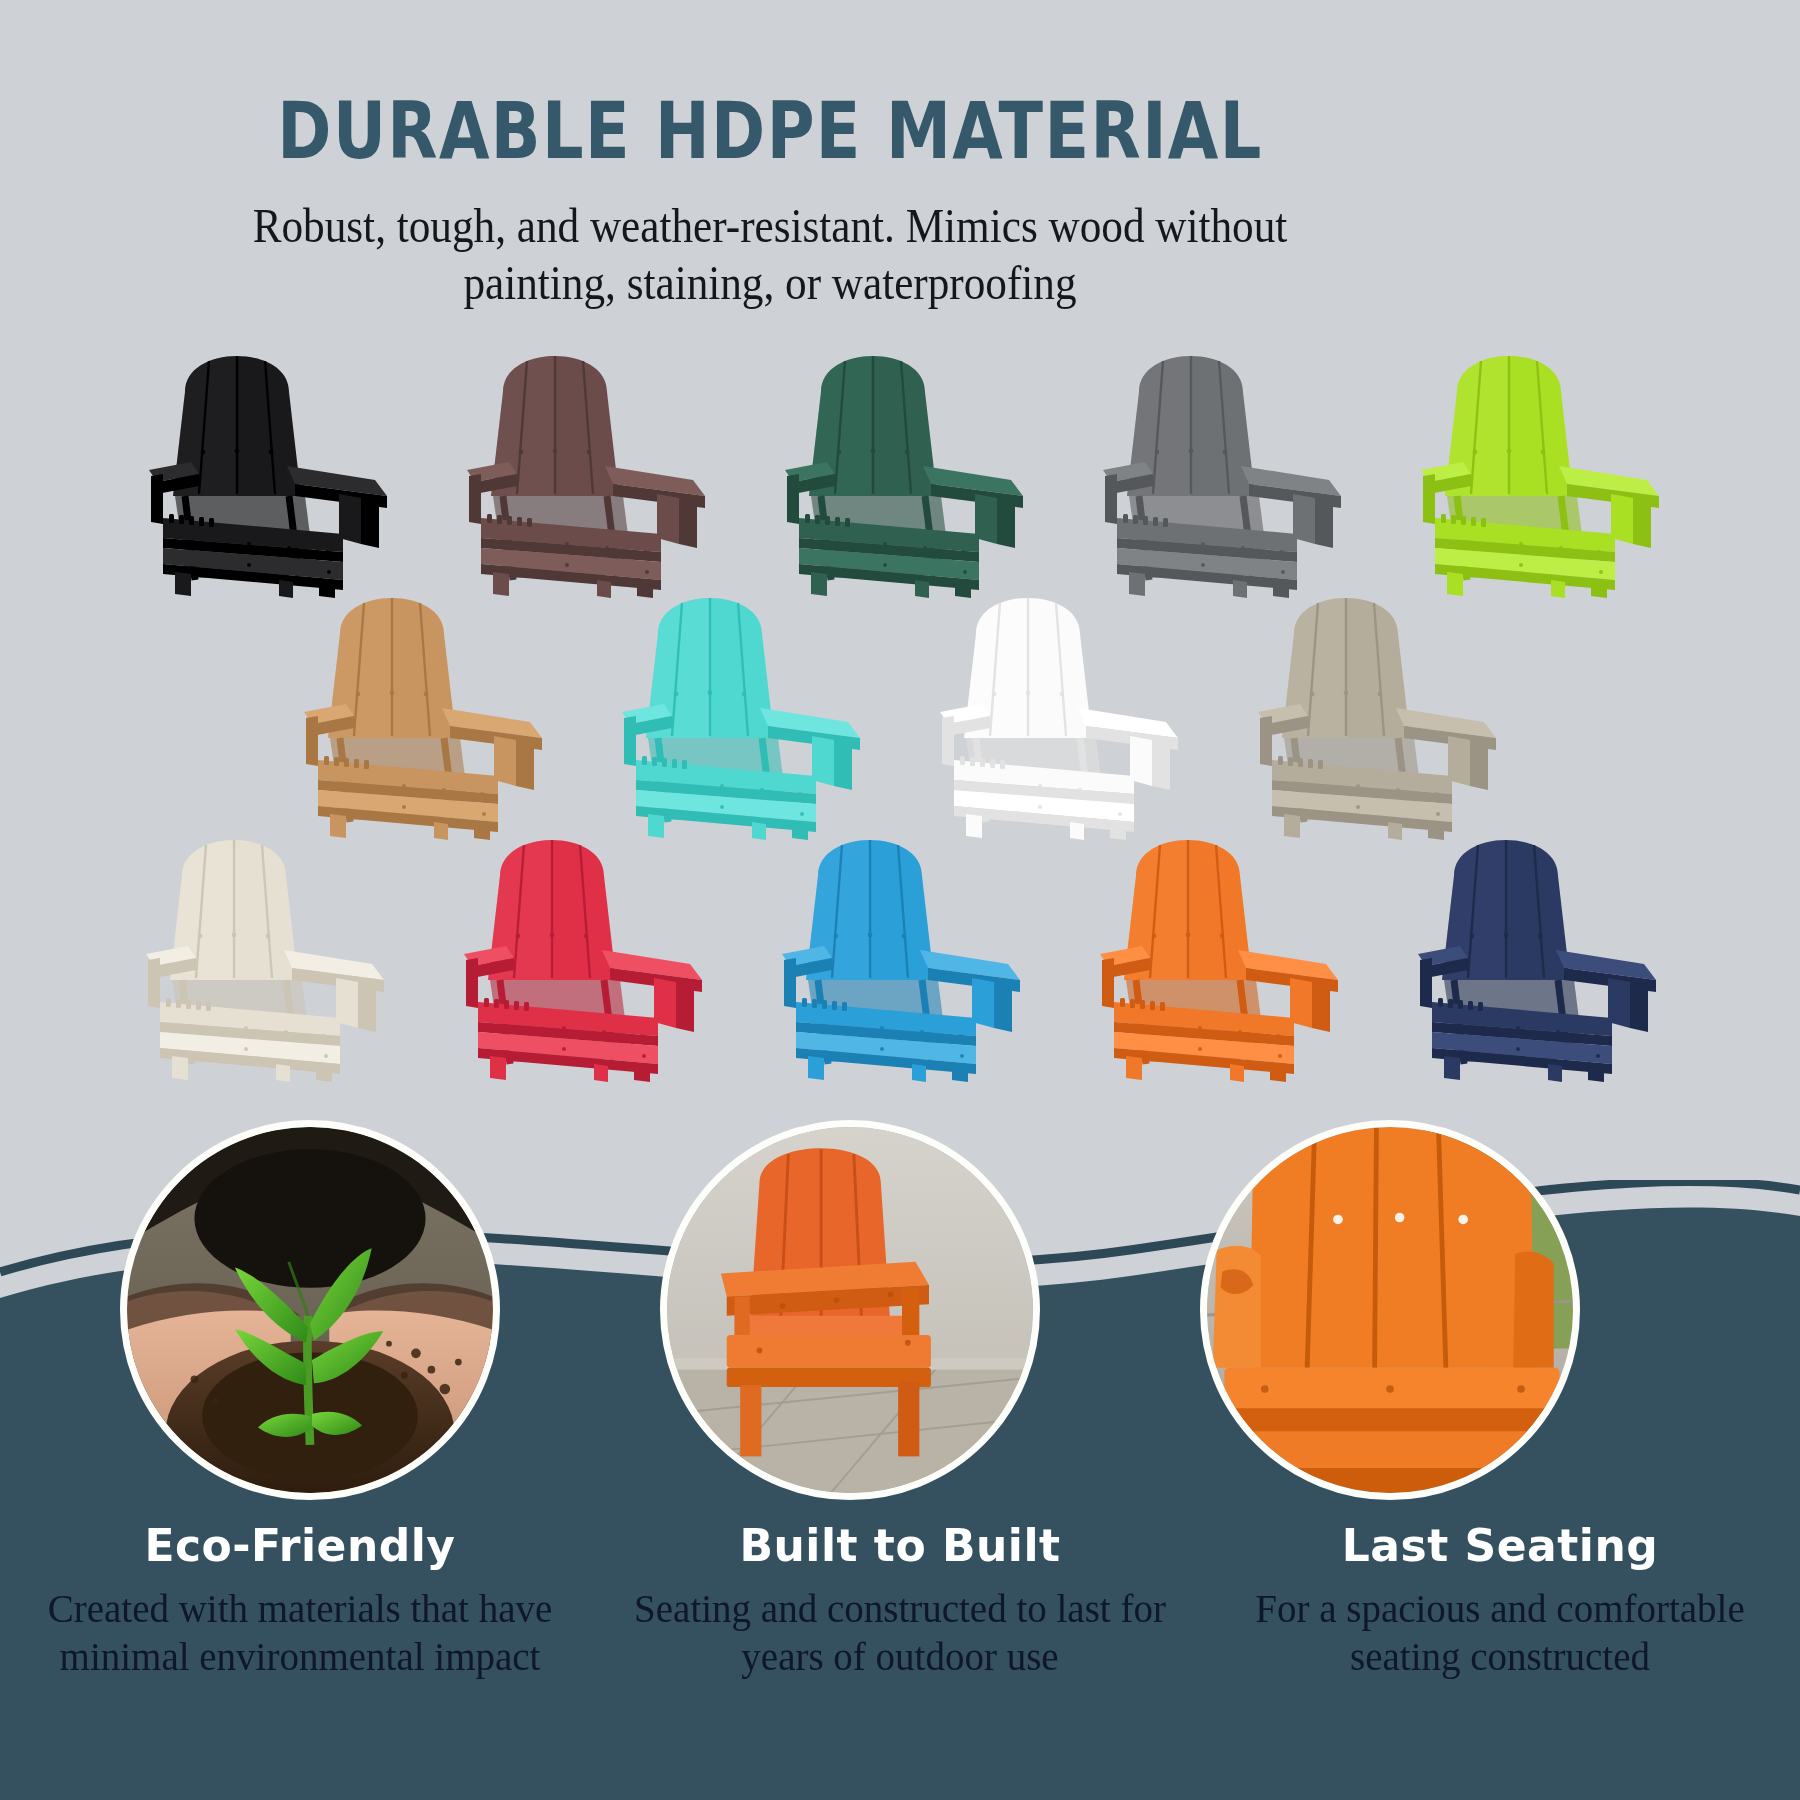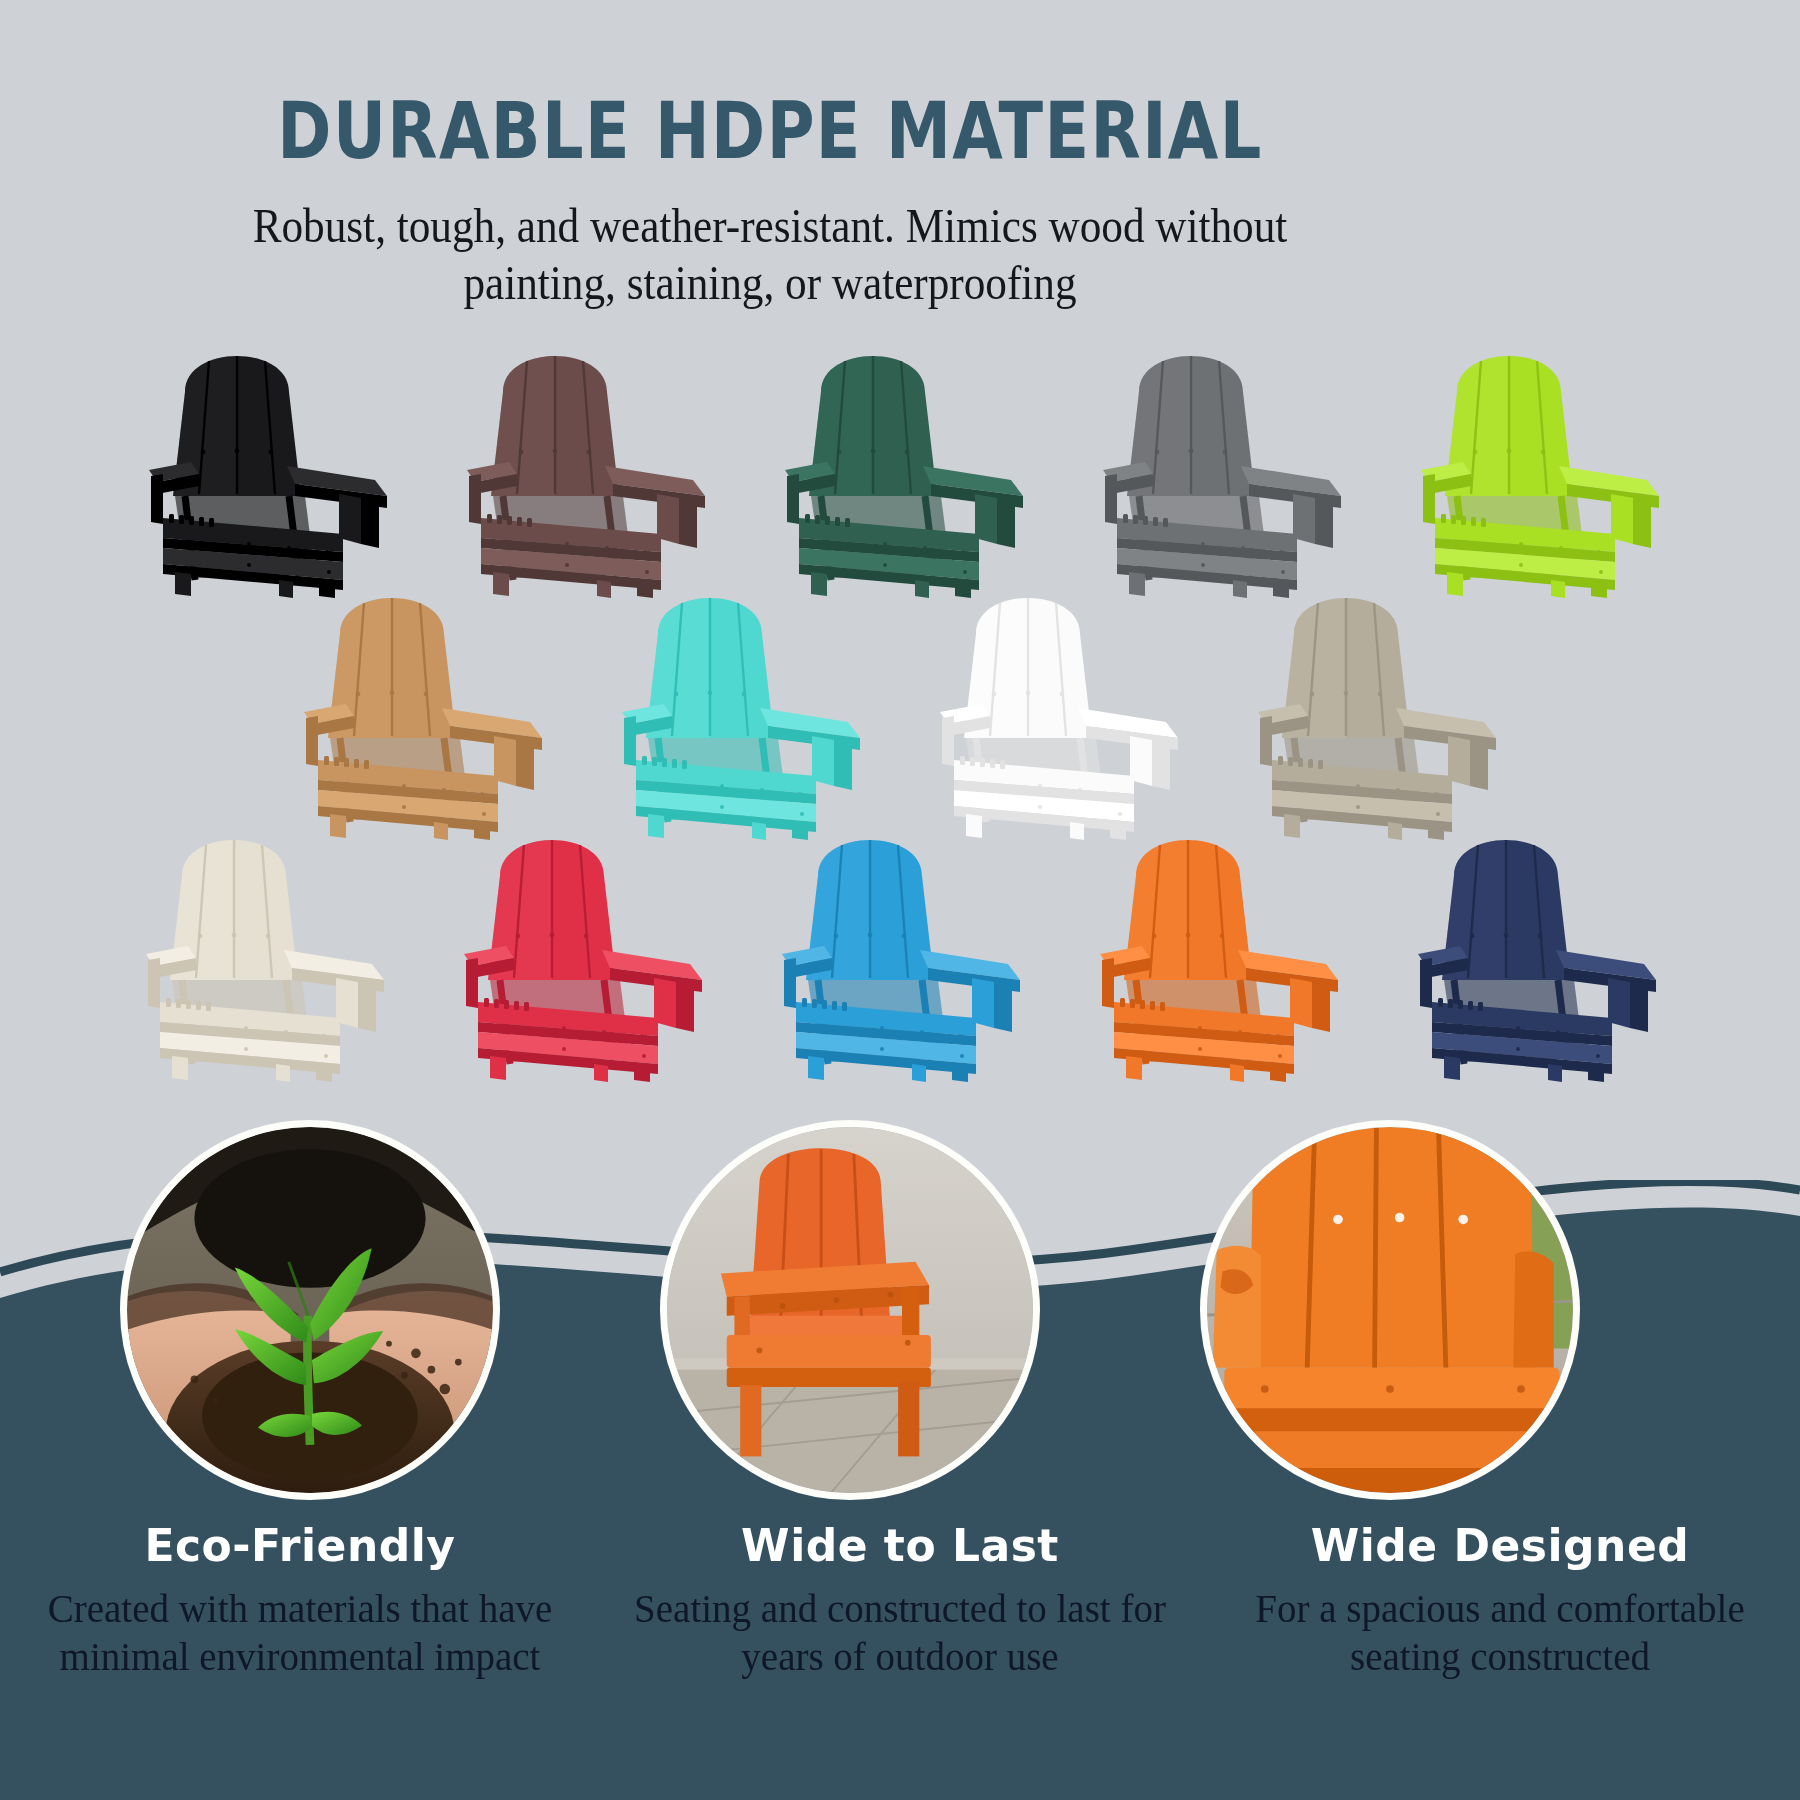--- a/index.html
+++ b/index.html
@@ -1061,22 +1061,22 @@
       </svg>
     </div>
   </div>
 
   <div class="features">
     <div class="feat">
       <h3>Eco-Friendly</h3>
       <p>Created with materials that have minimal environmental impact</p>
     </div>
     <div class="feat">
-      <h3>Wide to Last</h3>
+      <h3>Built to Built</h3>
       <p>Seating and constructed to last for years of outdoor use</p>
     </div>
     <div class="feat">
-      <h3>Wide Designed</h3>
+      <h3>Last Seating</h3>
       <p>For a spacious and comfortable seating constructed</p>
     </div>
   </div>
 
 </div>
 
 </body></html>

